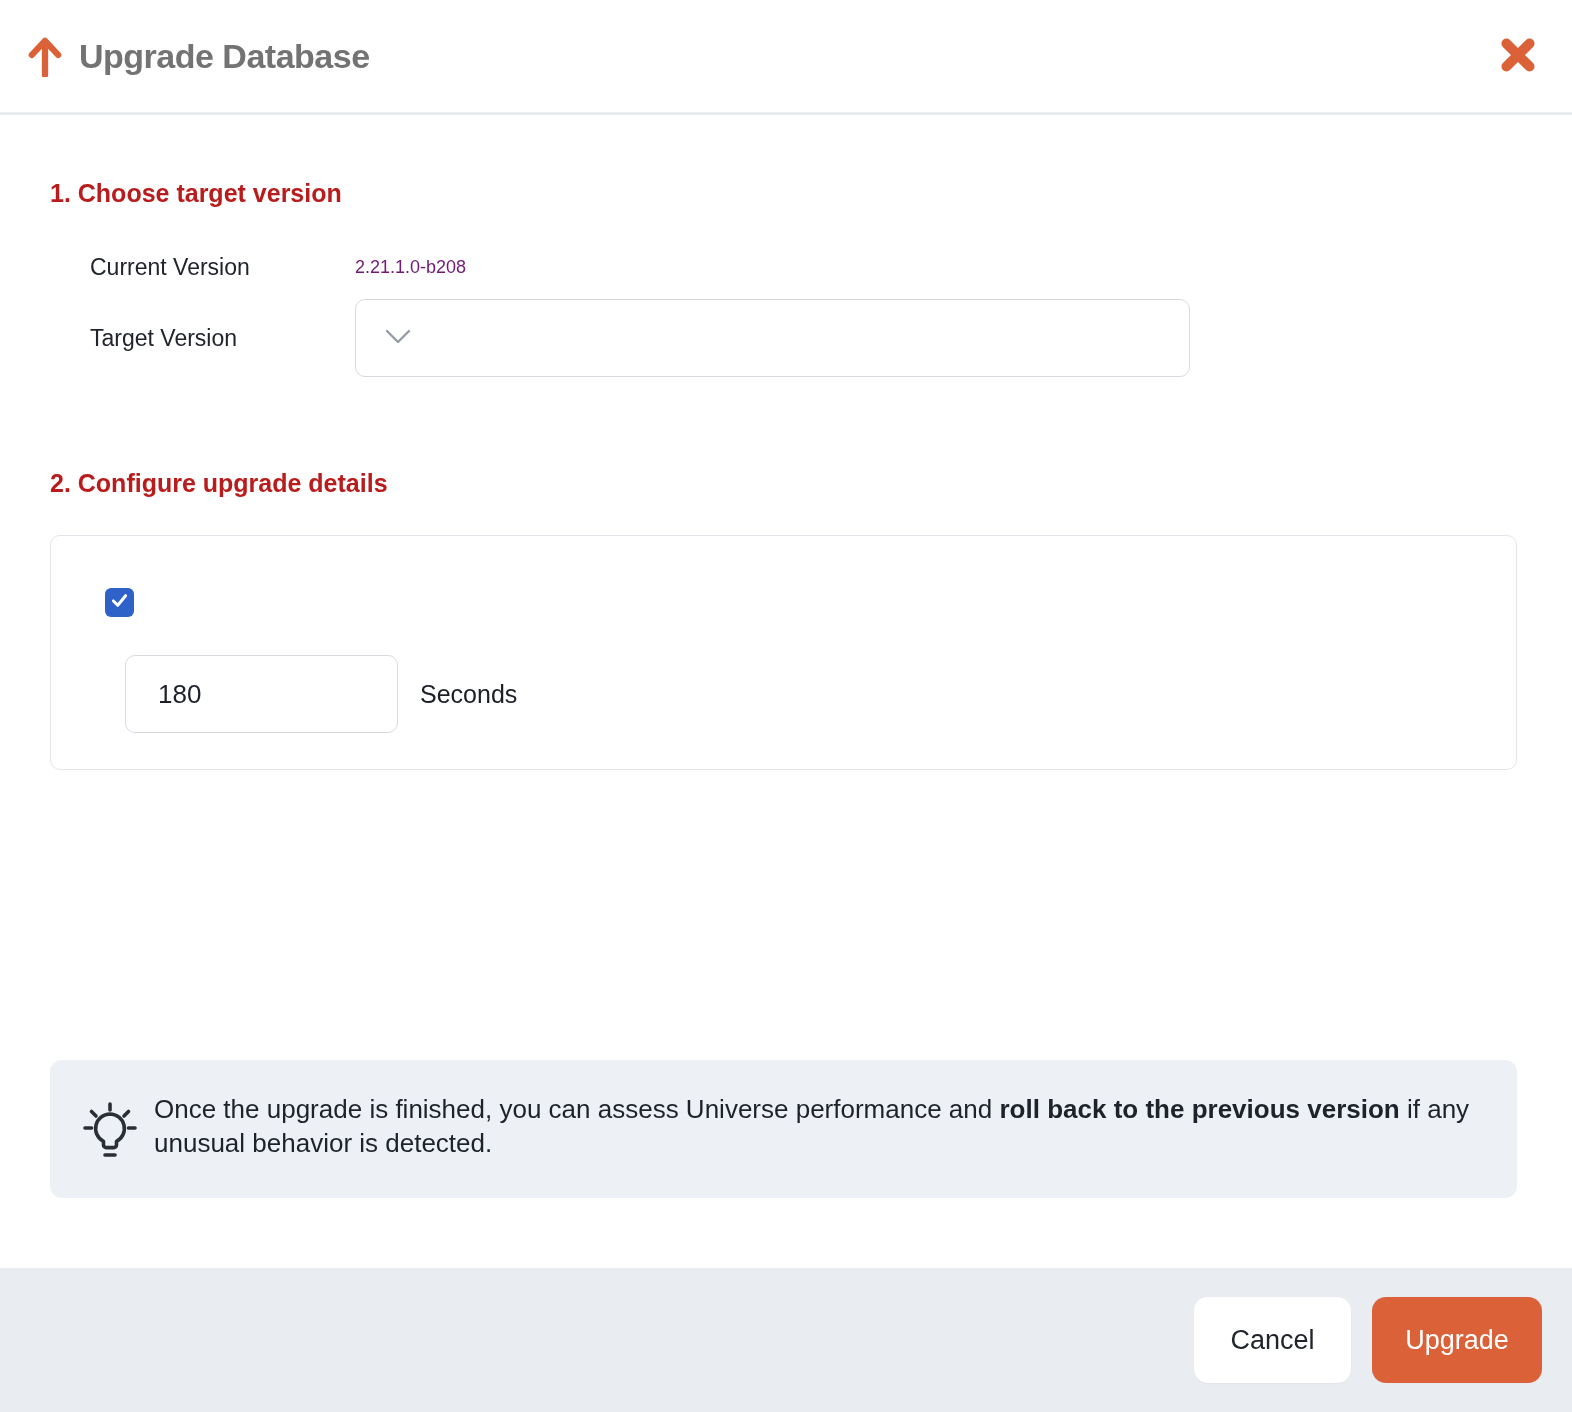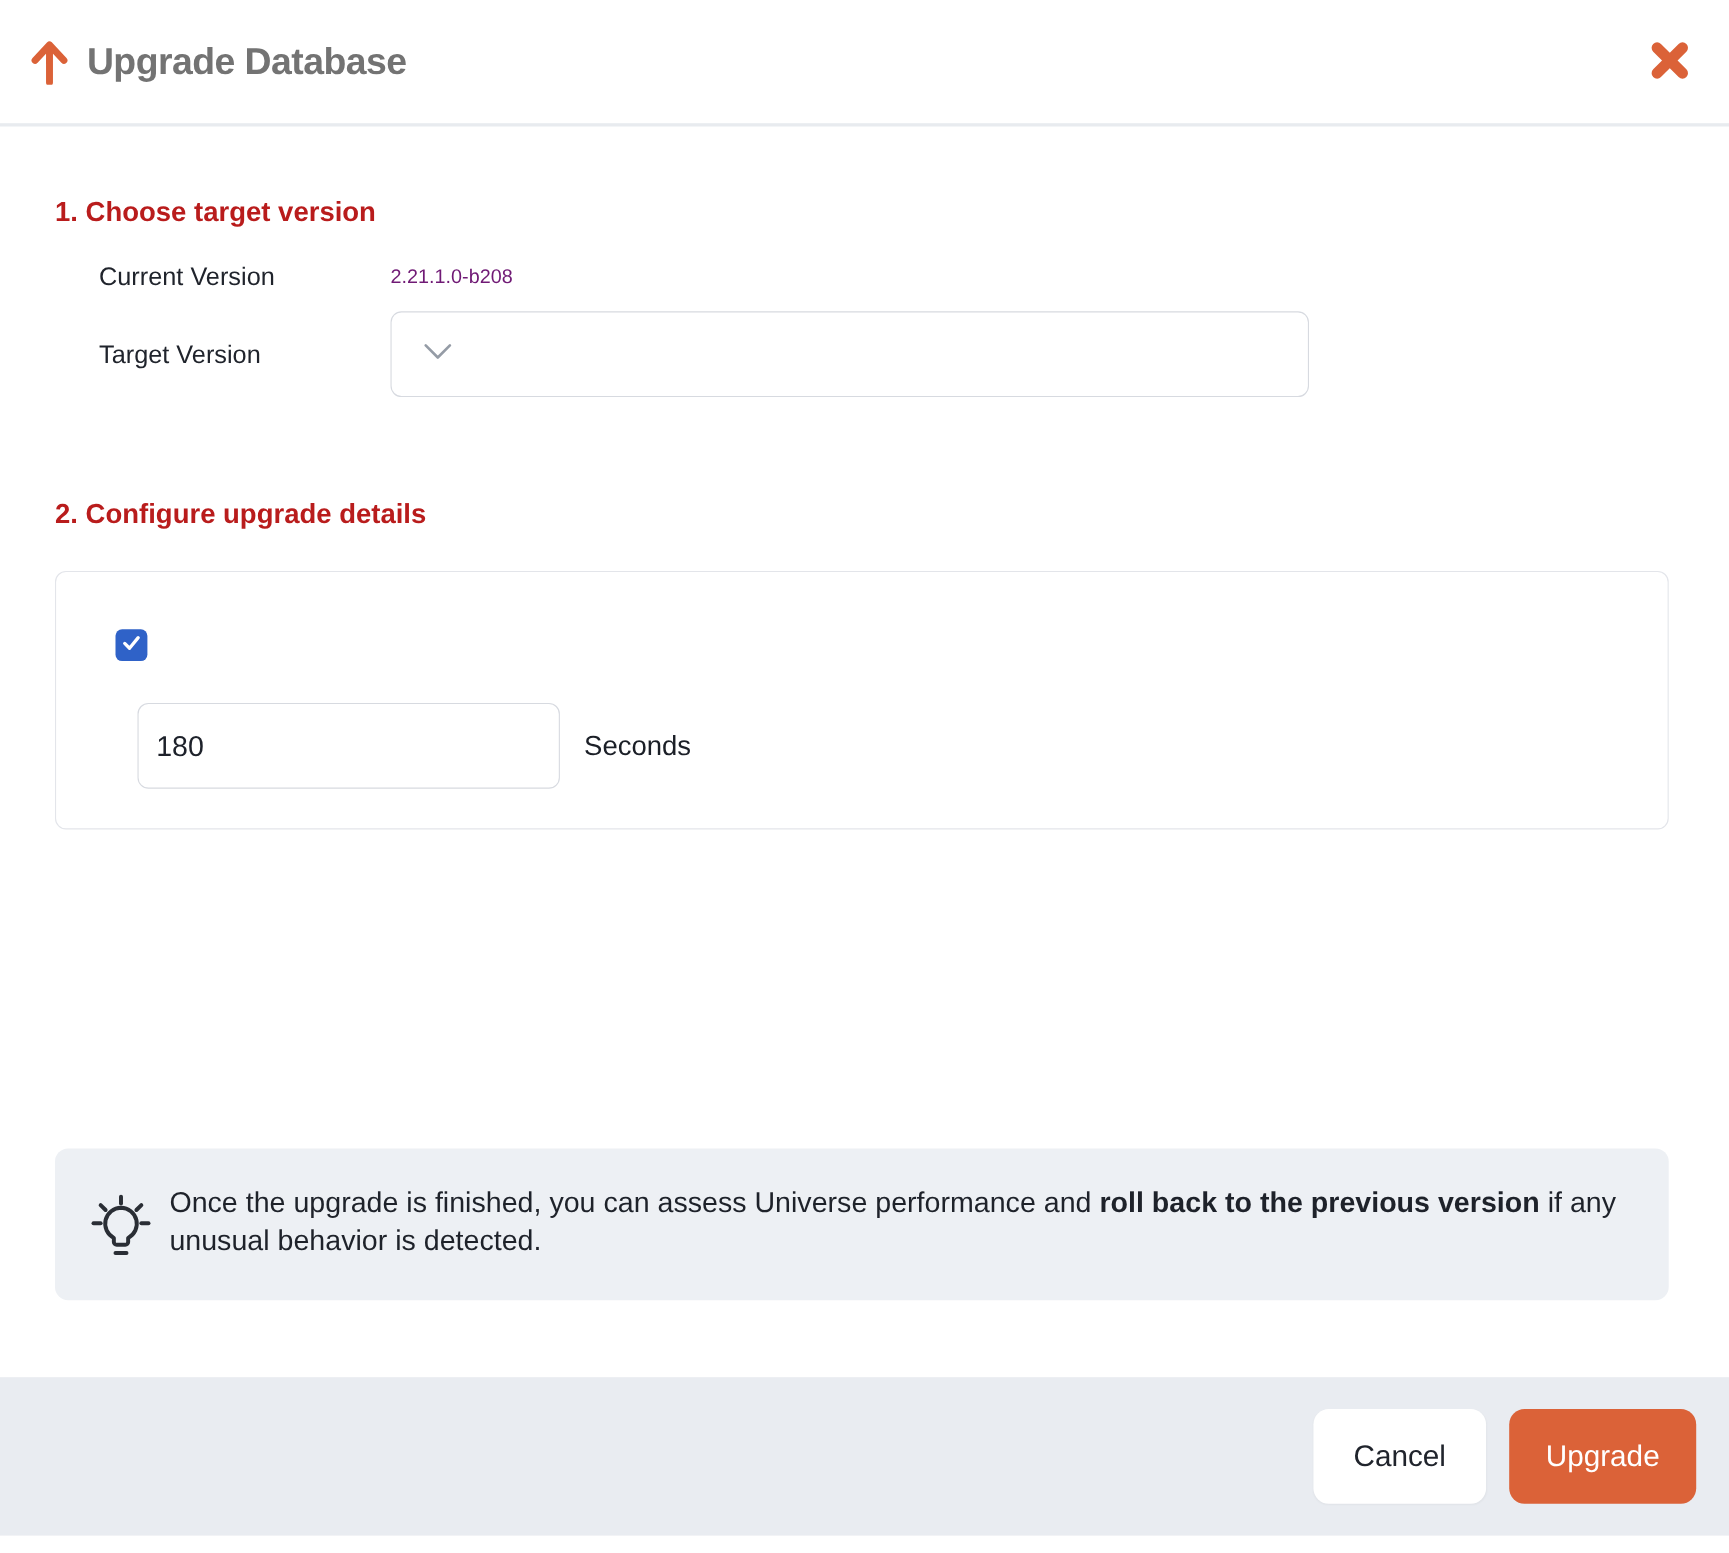--- a/index.html
+++ b/index.html
@@ -44,21 +44,21 @@
   }
   
   .modal-body{padding:0 50px;}
   .section-heading{
     font-size:25px;
     font-weight:bold;
     color:#b91c1c;
   }
   #heading-1{margin-top:64px;}
   .form-row{display:flex;align-items:center;}
-  .row-current{margin-top:30px;}
+  .row-current{margin-top:46px;}
   .row-target{margin-top:18px;}
   .row-label{
     width:265px;
     margin-left:40px;
     flex:none;
     font-size:23px;
     color:#20242C;
   }
   .row-value{font-size:18px;color:#701a75;}
   .select-box{
@@ -90,25 +90,25 @@
     background:var(--checkbox-blue);
     border-radius:6px;
     display:flex;align-items:center;justify-content:center;
     cursor:pointer;
     flex:none;
   }
   .checkbox-label{margin-left:18px;font-size:26px;cursor:pointer;}
   .delay-row{display:flex;align-items:center;margin-top:38px;margin-left:-8px;}
   .delay-label{font-size:25px;}
   .delay-input{
-    width:384px;height:78px;
+    width:273px;height:78px;
     border:1.5px solid var(--border-gray);
     border-radius:10px;
     margin-left:28px;
-    padding:0 16px;
+    padding:0 32px;
     font-size:26px;
     font-family:"Liberation Sans", sans-serif;
     color:#1D212A;
     outline:none;
   }
   .delay-unit{margin-left:22px;font-size:25px;}
   
   .note-box{
     margin-top:290px;
     width:1467px;
@@ -122,21 +122,21 @@
   .note-text{
     margin-left:10px;
     font-size:26px;
     line-height:1.32;
     color:#1E222A;
   }
   .note-text b{font-weight:bold;}
   
   .modal-footer{
     position:absolute;
-    left:0;bottom:16px;
+    left:0;bottom:0;
     width:100%;height:144px;
     background:var(--footer-bg);
     display:flex;
     align-items:center;
     justify-content:flex-end;
     padding-right:30px;
     gap:21px;
   }
   .btn{
     height:86px;

